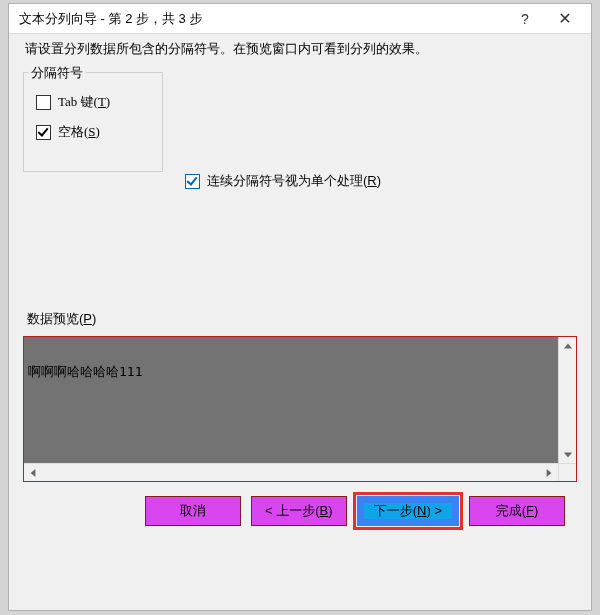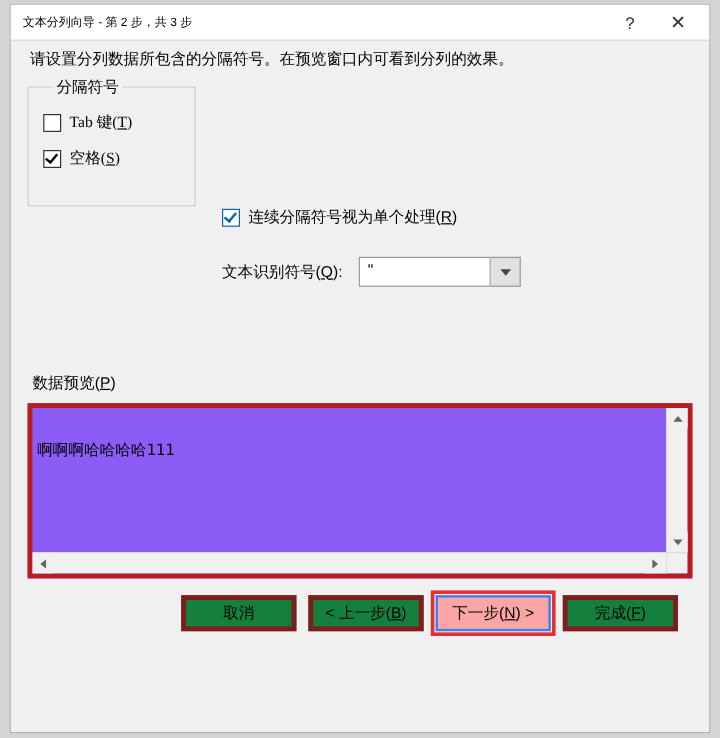--- a/index.html
+++ b/index.html
@@ -24,21 +24,21 @@
     flex-direction: column;
   }
   .titlebar {
     height: 30px;
     background: #fff;
     border-bottom: 1px solid #d8d8d8;
     display: flex;
     align-items: center;
     padding: 0 6px 0 10px;
   }
-  .titlebar-title { flex: 1; font-size: 10px; }
+  .titlebar-title { flex: 1; font-size: 13px; }
   .titlebar-btn {
     width: 40px; height: 28px;
     display: flex; align-items: center; justify-content: center;
     font-size: 14px; color: #333;
   }
   .titlebar-btn.close { font-size: 16px; }
   .body {
     padding: 0 14px 0 14px;
     flex: 1;
     display: flex;
@@ -46,21 +46,21 @@
   }
   .instruction { margin: 6px 2px 14px 2px; }
   .fieldset {
     border: 1px solid #cfcfcf;
     padding: 12px 12px 18px 12px;
     position: relative;
     width: 140px;
   }
   .fieldset-label {
     position: absolute;
-    top: -9px; left: 20px;
+    top: -9px; left: 4px;
     background: #f0f0f0;
     padding: 0 3px;
     font-size: 13px;
   }
   .chk-row { display: flex; align-items: center; margin: 8px 0 12px 0; font-family: Liberation Serif, serif; }
   .chk {
     width: 15px; height: 15px;
     border: 1px solid #333;
     background: #fff;
     margin-right: 7px;
@@ -114,22 +114,22 @@
     display: flex; align-items: center; justify-content: center;
   }
   .select-arrow svg { width: 9px; height: 6px; }
   .content-top {
     position: relative;
     height: 230px;
   }
 
   .preview-label { margin: 8px 2px 8px 4px; }
   .preview-box {
-    border: 4px solid #b91c1c;
-    background: #8b5cf6;
+    border: 1px solid #b91c1c;
+    background: #737373;
     height: 146px;
     position: relative;
     overflow: hidden;
   }
   .preview-inner {
     position: absolute;
     left: 0; right: 0; top: 0; bottom: 18px;
     padding: 26px 4px 0 4px;
     font-family: "SimSun", monospace;
     font-size: 13px;
@@ -159,33 +159,33 @@
 
   .footer {
     padding: 14px 12px 14px 12px;
     display: flex;
     justify-content: flex-end;
     gap: 10px;
   }
   .btn {
     min-width: 96px;
     height: 30px;
-    background: #15803d;
-    border: 4px solid #7f1d1d;
+    background: #d946ef;
+    border: 1px solid #7f1d1d;
     display: flex;
     align-items: center;
     justify-content: center;
     font-size: 13px;
     padding: 0 10px;
   }
   .btn.highlight-ring {
     outline: 3px solid #e03030;
     outline-offset: 1px;
-    border: 2px solid #3b82f6;
-    background: #fca5a5;
+    border: 7px solid #3b82f6;
+    background: #0ea5e9;
   }
 </style>
 </head>
 <body>
 
 <div class="dialog">
 
   <div class="titlebar">
     <div class="titlebar-title">文本分列向导 - 第 2 步，共 3 步</div>
     <div class="titlebar-btn">
@@ -216,31 +216,20 @@
           <span><span>空格(</span><span class="underline">S</span><span>)</span></span>
         </div>
 
       </div>
 
       <div class="right-opts">
         <div class="consec-row">
           <span class="chk blue checked"></span>
           <span><span>连续分隔符号视为单个处理(</span><span class="underline">R</span><span>)</span></span>
         </div>
-        <div class="ident-row">
-          <span class="ident-label"><span>文本识别符号(</span><span class="underline">Q</span><span>):</span></span>
-          <div class="select">
-            <div class="select-box">"</div>
-            <div class="select-arrow">
-              <svg viewBox="0 0 10 6">
-                  <path d="M0 0 L5 6 L10 0 Z" fill="#444"></path>
-                </svg>
-            </div>
-          </div>
-        </div>
       </div>
 
     </div>
 
     <div class="preview-label"><span>数据预览(</span><span class="underline">P</span><span>)</span></div>
 
     <div class="preview-box">
       <div class="preview-inner">
         <div>啊啊啊哈哈哈哈111</div>
       </div>

